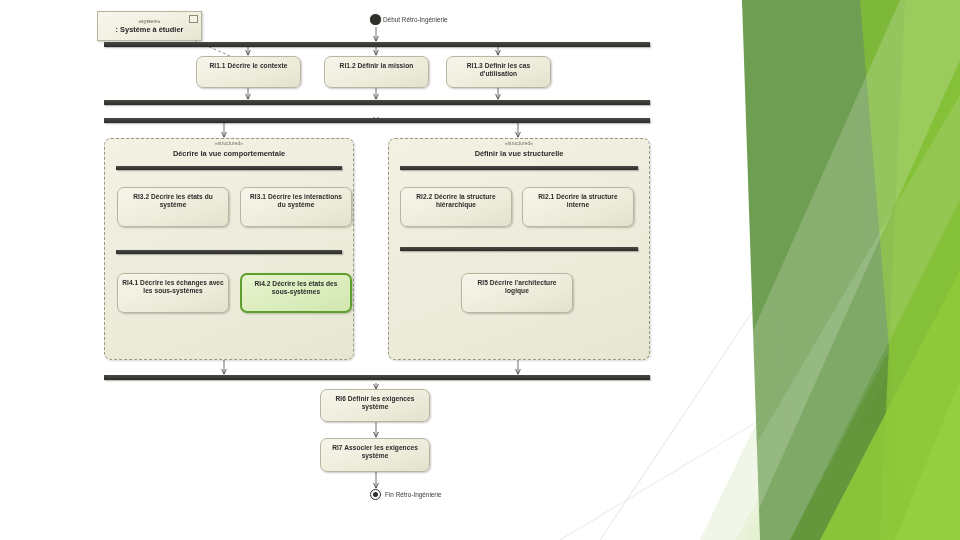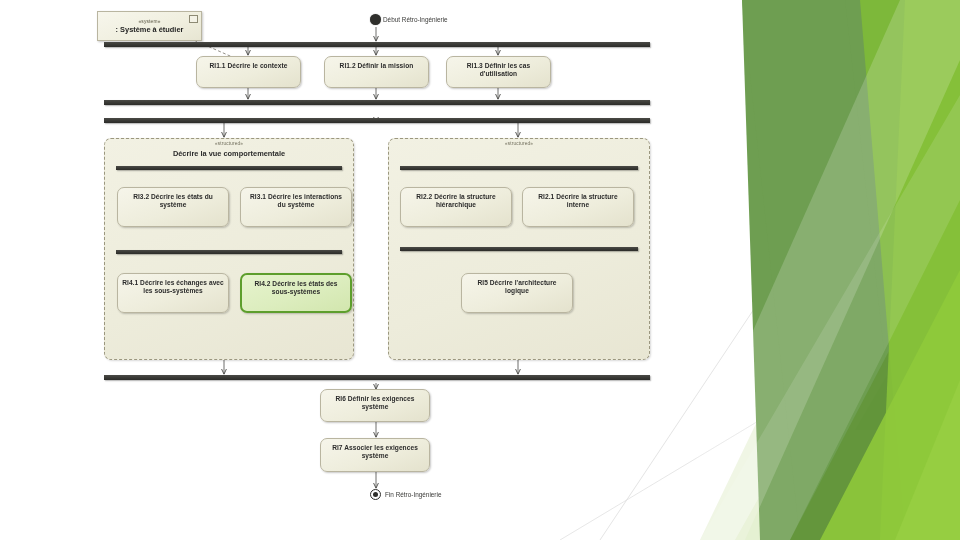--- a/index.html
+++ b/index.html
@@ -201,20 +201,21 @@
     </div>
     <div class="bar" style="left:116px;top:166px;width:226px;height:4px;"></div>
     <div class="node act" style="left:117px;top:187px;width:112px;height:40px;">RI3.2 Décrire les états du système</div>
     <div class="node act" style="left:240px;top:187px;width:112px;height:40px;">RI3.1 Décrire les interactions du système</div>
     <div class="bar" style="left:116px;top:250px;width:226px;height:4px;"></div>
     <div class="node act" style="left:117px;top:273px;width:112px;height:40px;">RI4.1 Décrire les échanges avec les sous-systèmes</div>
     <div class="node act highlight" style="left:240px;top:273px;width:112px;height:40px;">RI4.2 Décrire les états des sous-systèmes</div>
 
     <div class="node group" style="left:388px;top:138px;width:262px;height:222px;">
       <span class="group-stereo">«structured»</span>
+      <span class="group-title">Définir la vue structurelle</span>
     </div>
     <div class="bar" style="left:400px;top:166px;width:238px;height:4px;"></div>
     <div class="node act" style="left:400px;top:187px;width:112px;height:40px;">RI2.2 Décrire la structure hiérarchique</div>
     <div class="node act" style="left:522px;top:187px;width:112px;height:40px;">RI2.1 Décrire la structure interne</div>
     <div class="bar" style="left:400px;top:247px;width:238px;height:4px;"></div>
     <div class="node act" style="left:461px;top:273px;width:112px;height:40px;">RI5 Décrire l'architecture logique</div>
 
     <div class="bar" style="left:104px;top:375px;width:546px;height:4.5px;"></div>
 
     <div class="node act" style="left:320px;top:389px;width:110px;height:33px;">RI6 Définir les exigences système</div>

